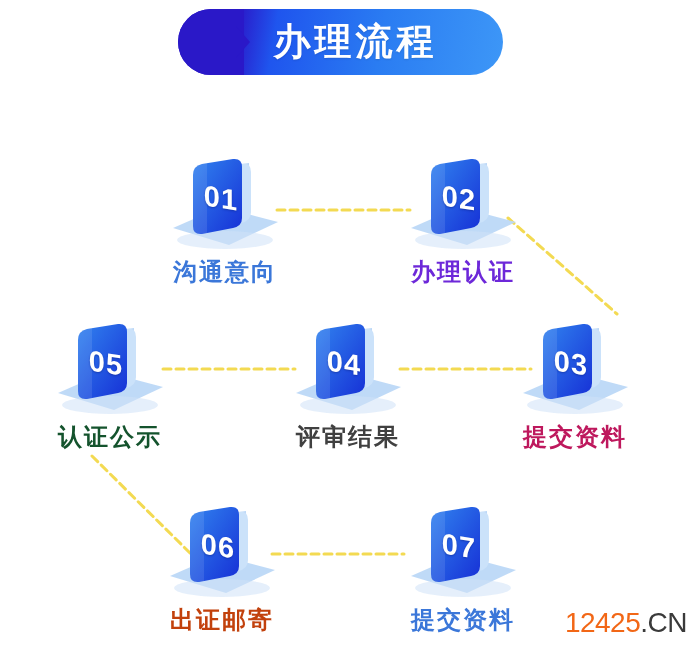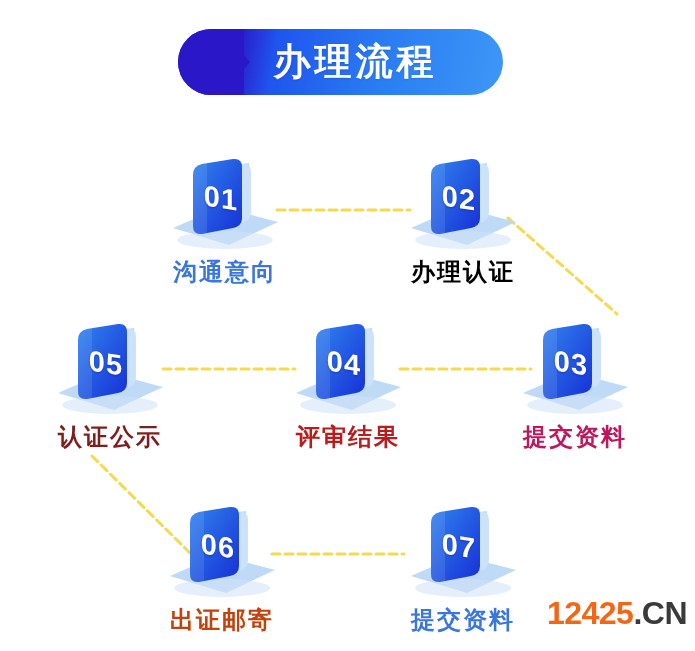--- a/index.html
+++ b/index.html
@@ -15,21 +15,20 @@
     font-family: "Liberation Sans", "DejaVu Sans", sans-serif;
   }
 
   
   #banner {
     position: absolute;
     left: 178px;
     top: 9px;
     width: 325px;
     height: 66px;
-    margin-top: 20px;
   }
   .banner-pill {
     position: absolute;
     inset: 0;
     border-radius: 33px;
     background: linear-gradient(100deg, #2a18c8 0%, #2a18c8 18%, #1f55ee 30%, #2a7cf2 62%, #3d97f7 100%);
     overflow: hidden;
   }
   .banner-dark {
     position: absolute;
@@ -119,23 +118,23 @@
     font-size: 24px;
     font-weight: bold;
     letter-spacing: 2px;
     white-space: nowrap;
   }
 
   
   #watermark {
     position: absolute;
     right: 8px;
-    bottom: 19px;
-    font-size: 32px;
-    font-weight: bold;
+    bottom: 12px;
+    font-size: 28px;
+    font-weight: normal;
     letter-spacing: -0.5px;
     font-family: "Liberation Sans", "DejaVu Sans", sans-serif;
   }
   .wm-num { color: #f26716; }
   .wm-dot { color: #3a3a3a; }
   .wm-cn  { color: #3a3a3a; }
 </style>
 </head>
 <body>
 
@@ -200,21 +199,21 @@
           <ellipse cx="80" cy="88" rx="48" ry="9" fill="#cfe2f8" opacity="0.55"></ellipse>
           <path d="M 62 17 L 104 11 L 104 66 L 62 73 Z" fill="#bcd8f7"></path>
           <path d="M 96 12 Q 106 10 106 20 L 106 60 Q 106 69 96 71 Z" fill="#cbe2fa"></path>
           <path d="M 48 23 Q 48 14 57 12 L 88 7 Q 97 6 97 15 L 97 66 Q 97 74 88 76 L 57 82 Q 48 83 48 74 Z" fill="url(#cardgrad1)"></path>
           <path d="M 48 23 Q 48 14 57 12 L 62 11 L 62 81 L 57 82 Q 48 83 48 74 Z" fill="#ffffff" opacity="0.10"></path>
         </svg>
       </div>
       <div class="step-num">
         <span>02</span>
       </div>
-      <div class="step-label" style="color: #000000;">办理认证</div>
+      <div class="step-label" style="color: #6d28d9;">办理认证</div>
     </div>
     <div class="step" style="left: 495px; top: 317px;">
       <div class="step-icon">
         <svg width="160" height="104" viewBox="0 0 160 104" xmlns="http://www.w3.org/2000/svg">
           <defs>
             <linearGradient id="cardgrad2" x1="0" y1="0" x2="1" y2="1">
               <stop offset="0%" stop-color="#3183ef"></stop>
               <stop offset="100%" stop-color="#1630d6"></stop>
             </linearGradient>
             <linearGradient id="cardgrad2p" x1="0" y1="0" x2="1" y2="1">
@@ -252,21 +251,21 @@
           <ellipse cx="80" cy="88" rx="48" ry="9" fill="#cfe2f8" opacity="0.55"></ellipse>
           <path d="M 62 17 L 104 11 L 104 66 L 62 73 Z" fill="#bcd8f7"></path>
           <path d="M 96 12 Q 106 10 106 20 L 106 60 Q 106 69 96 71 Z" fill="#cbe2fa"></path>
           <path d="M 48 23 Q 48 14 57 12 L 88 7 Q 97 6 97 15 L 97 66 Q 97 74 88 76 L 57 82 Q 48 83 48 74 Z" fill="url(#cardgrad3)"></path>
           <path d="M 48 23 Q 48 14 57 12 L 62 11 L 62 81 L 57 82 Q 48 83 48 74 Z" fill="#ffffff" opacity="0.10"></path>
         </svg>
       </div>
       <div class="step-num">
         <span>04</span>
       </div>
-      <div class="step-label" style="color: #b91c1c;">评审结果</div>
+      <div class="step-label" style="color: #404040;">评审结果</div>
     </div>
     <div class="step" style="left: 30px; top: 317px;">
       <div class="step-icon">
         <svg width="160" height="104" viewBox="0 0 160 104" xmlns="http://www.w3.org/2000/svg">
           <defs>
             <linearGradient id="cardgrad4" x1="0" y1="0" x2="1" y2="1">
               <stop offset="0%" stop-color="#3183ef"></stop>
               <stop offset="100%" stop-color="#1630d6"></stop>
             </linearGradient>
             <linearGradient id="cardgrad4p" x1="0" y1="0" x2="1" y2="1">
@@ -278,21 +277,21 @@
           <ellipse cx="80" cy="88" rx="48" ry="9" fill="#cfe2f8" opacity="0.55"></ellipse>
           <path d="M 62 17 L 104 11 L 104 66 L 62 73 Z" fill="#bcd8f7"></path>
           <path d="M 96 12 Q 106 10 106 20 L 106 60 Q 106 69 96 71 Z" fill="#cbe2fa"></path>
           <path d="M 48 23 Q 48 14 57 12 L 88 7 Q 97 6 97 15 L 97 66 Q 97 74 88 76 L 57 82 Q 48 83 48 74 Z" fill="url(#cardgrad4)"></path>
           <path d="M 48 23 Q 48 14 57 12 L 62 11 L 62 81 L 57 82 Q 48 83 48 74 Z" fill="#ffffff" opacity="0.10"></path>
         </svg>
       </div>
       <div class="step-num">
         <span>05</span>
       </div>
-      <div class="step-label" style="color: #7f1d1d; font-family: Liberation Serif, serif;">认证公示</div>
+      <div class="step-label" style="color: #14532d; font-family: Liberation Serif, serif;">认证公示</div>
     </div>
     <div class="step" style="left: 142px; top: 500px;">
       <div class="step-icon">
         <svg width="160" height="104" viewBox="0 0 160 104" xmlns="http://www.w3.org/2000/svg">
           <defs>
             <linearGradient id="cardgrad5" x1="0" y1="0" x2="1" y2="1">
               <stop offset="0%" stop-color="#3183ef"></stop>
               <stop offset="100%" stop-color="#1630d6"></stop>
             </linearGradient>
             <linearGradient id="cardgrad5p" x1="0" y1="0" x2="1" y2="1">

